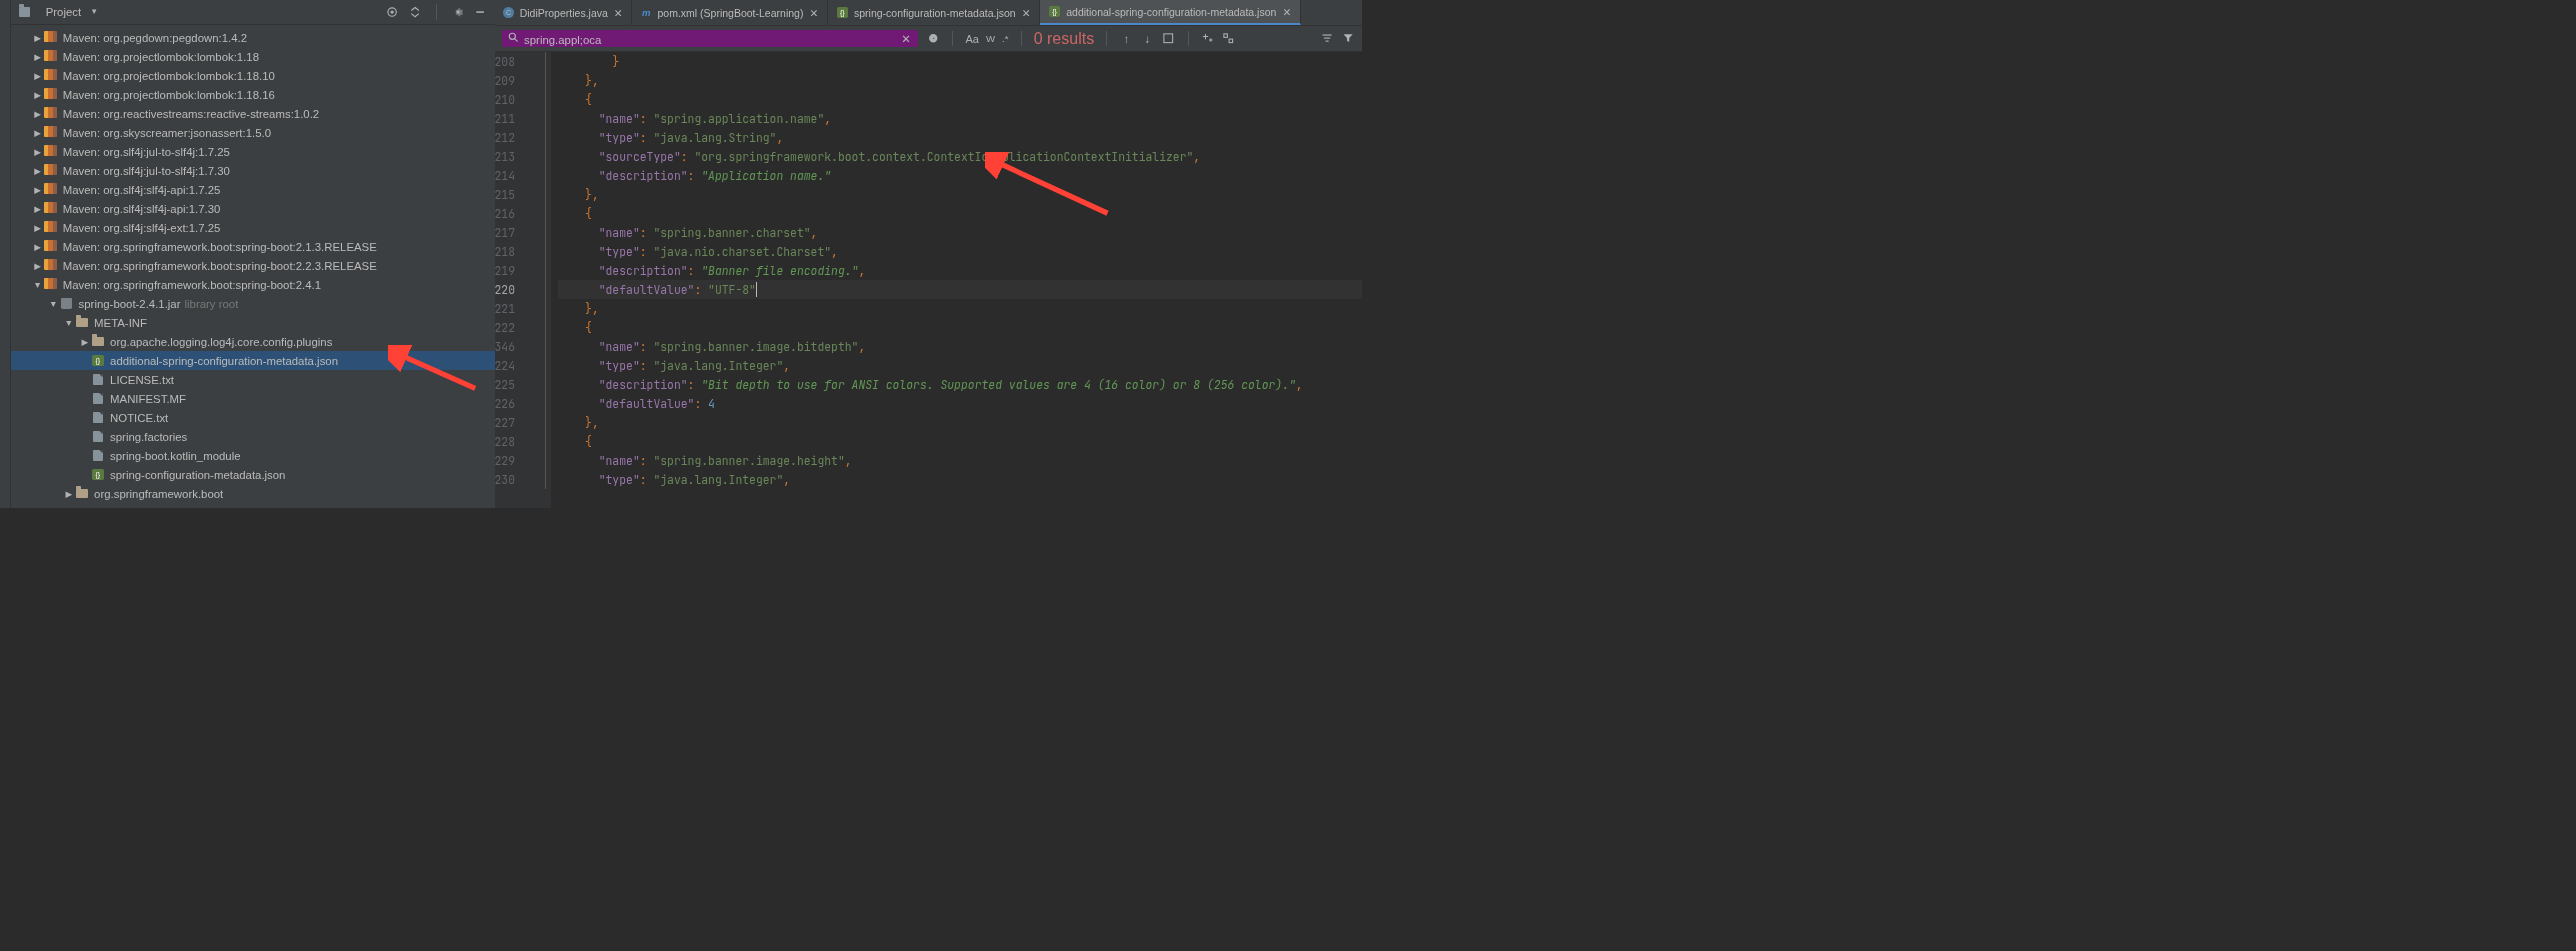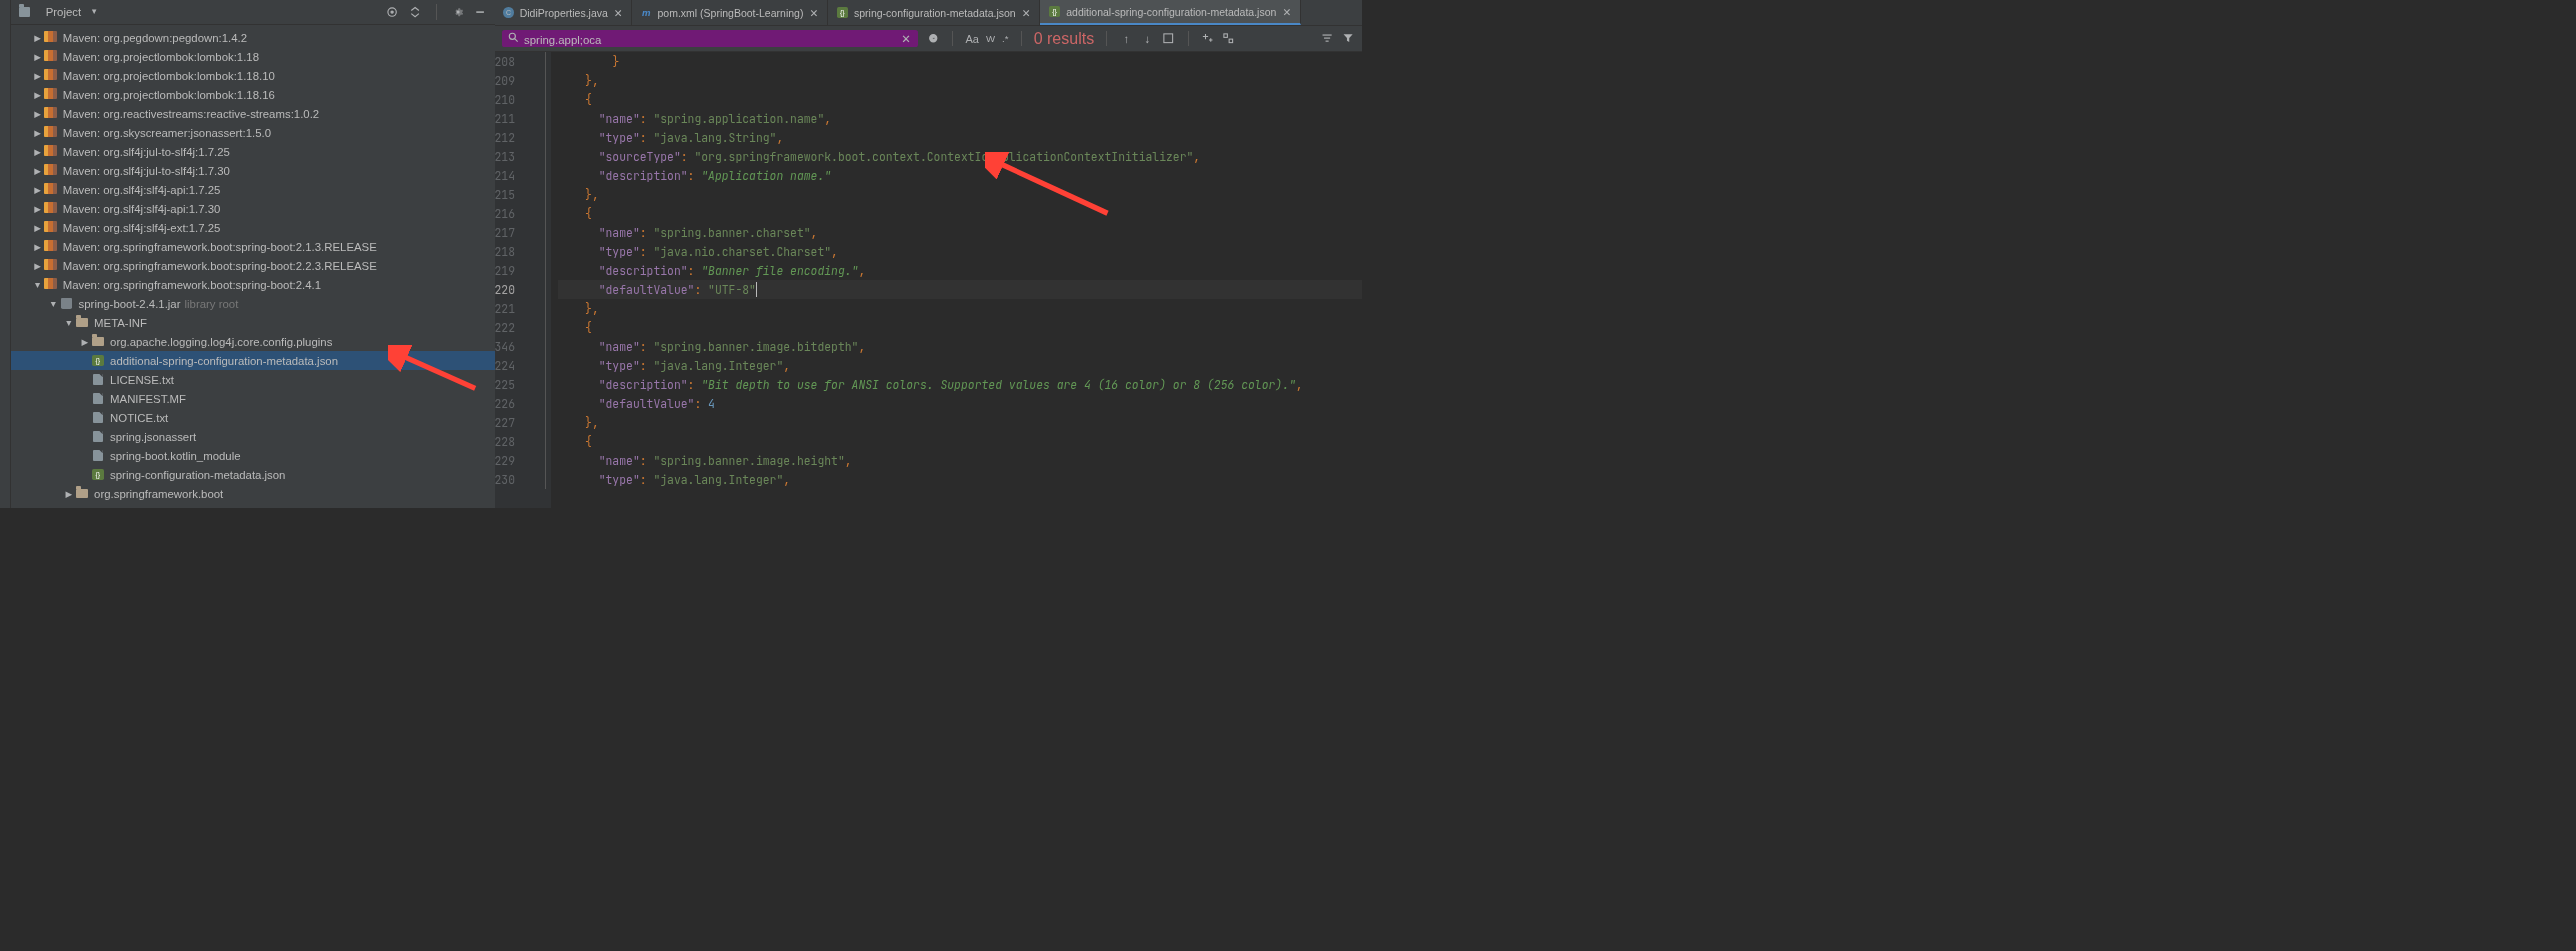--- a/index.html
+++ b/index.html
@@ -438,21 +438,21 @@
             <span class="icon-file"></span>
           </span>
           <span class="tree-label">NOTICE.txt</span>
         </div>
         <div class="tree-row">
           <span class="tree-indent" style="width:63px"></span>
           <span class="tree-arrow"></span>
           <span class="tree-icon">
             <span class="icon-file"></span>
           </span>
-          <span class="tree-label">spring.jsonassert</span>
+          <span class="tree-label">spring.factories</span>
         </div>
         <div class="tree-row">
           <span class="tree-indent" style="width:63px"></span>
           <span class="tree-arrow"></span>
           <span class="tree-icon">
             <span class="icon-file"></span>
           </span>
           <span class="tree-label">spring-boot.kotlin_module</span>
         </div>
         <div class="tree-row">

